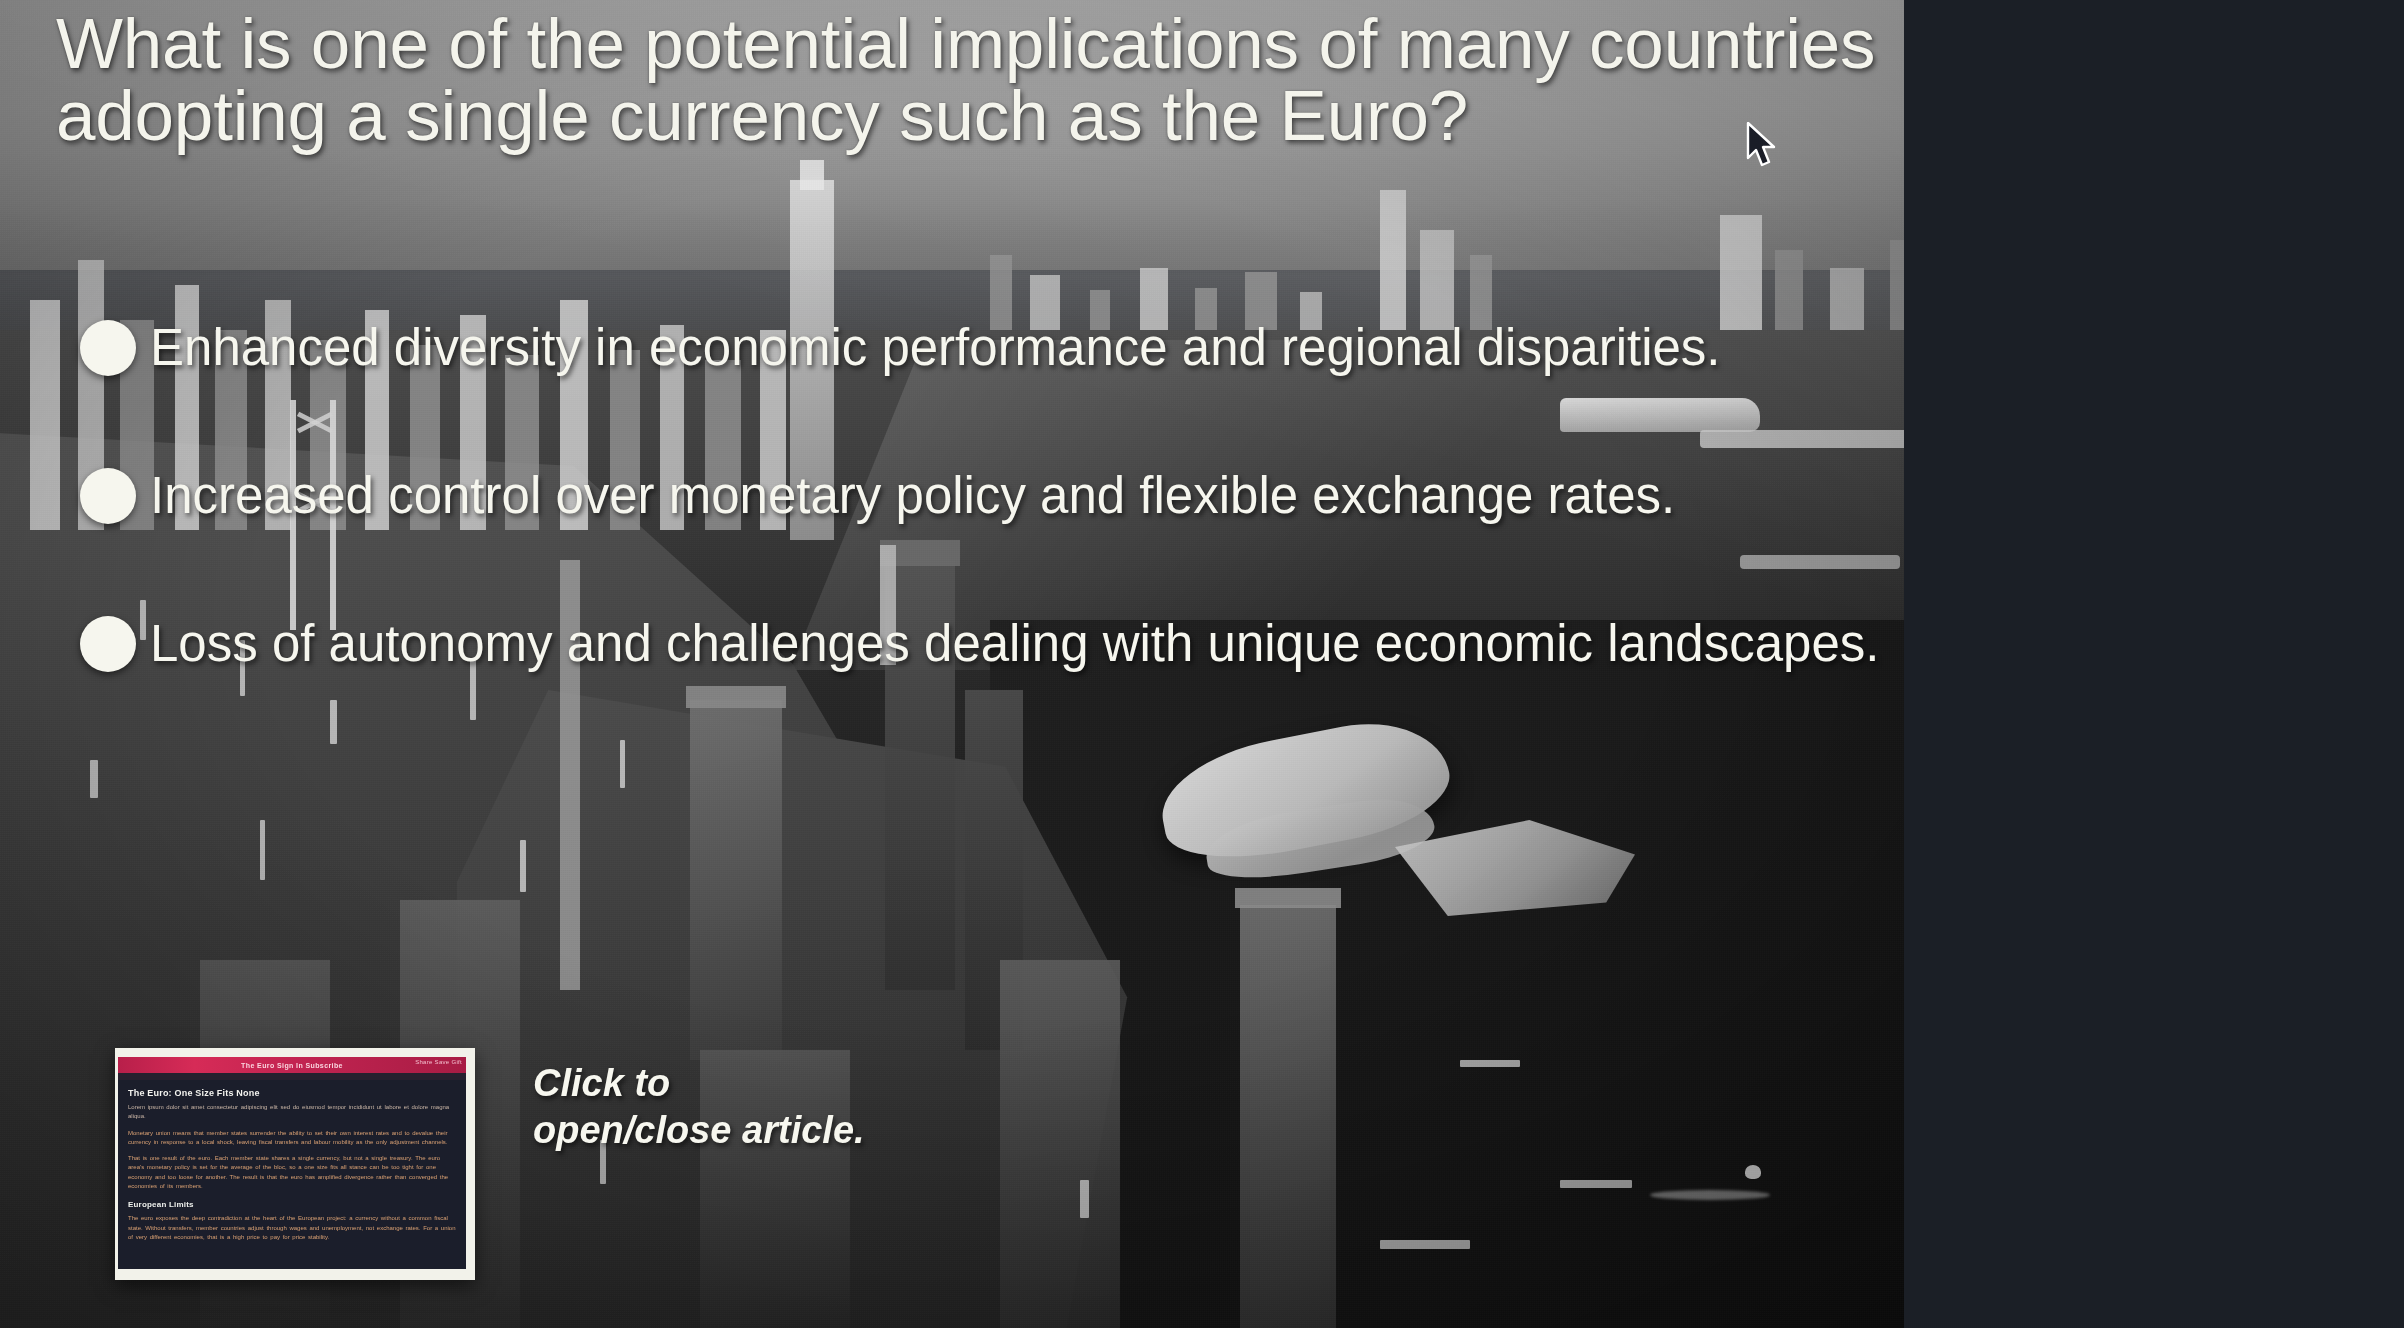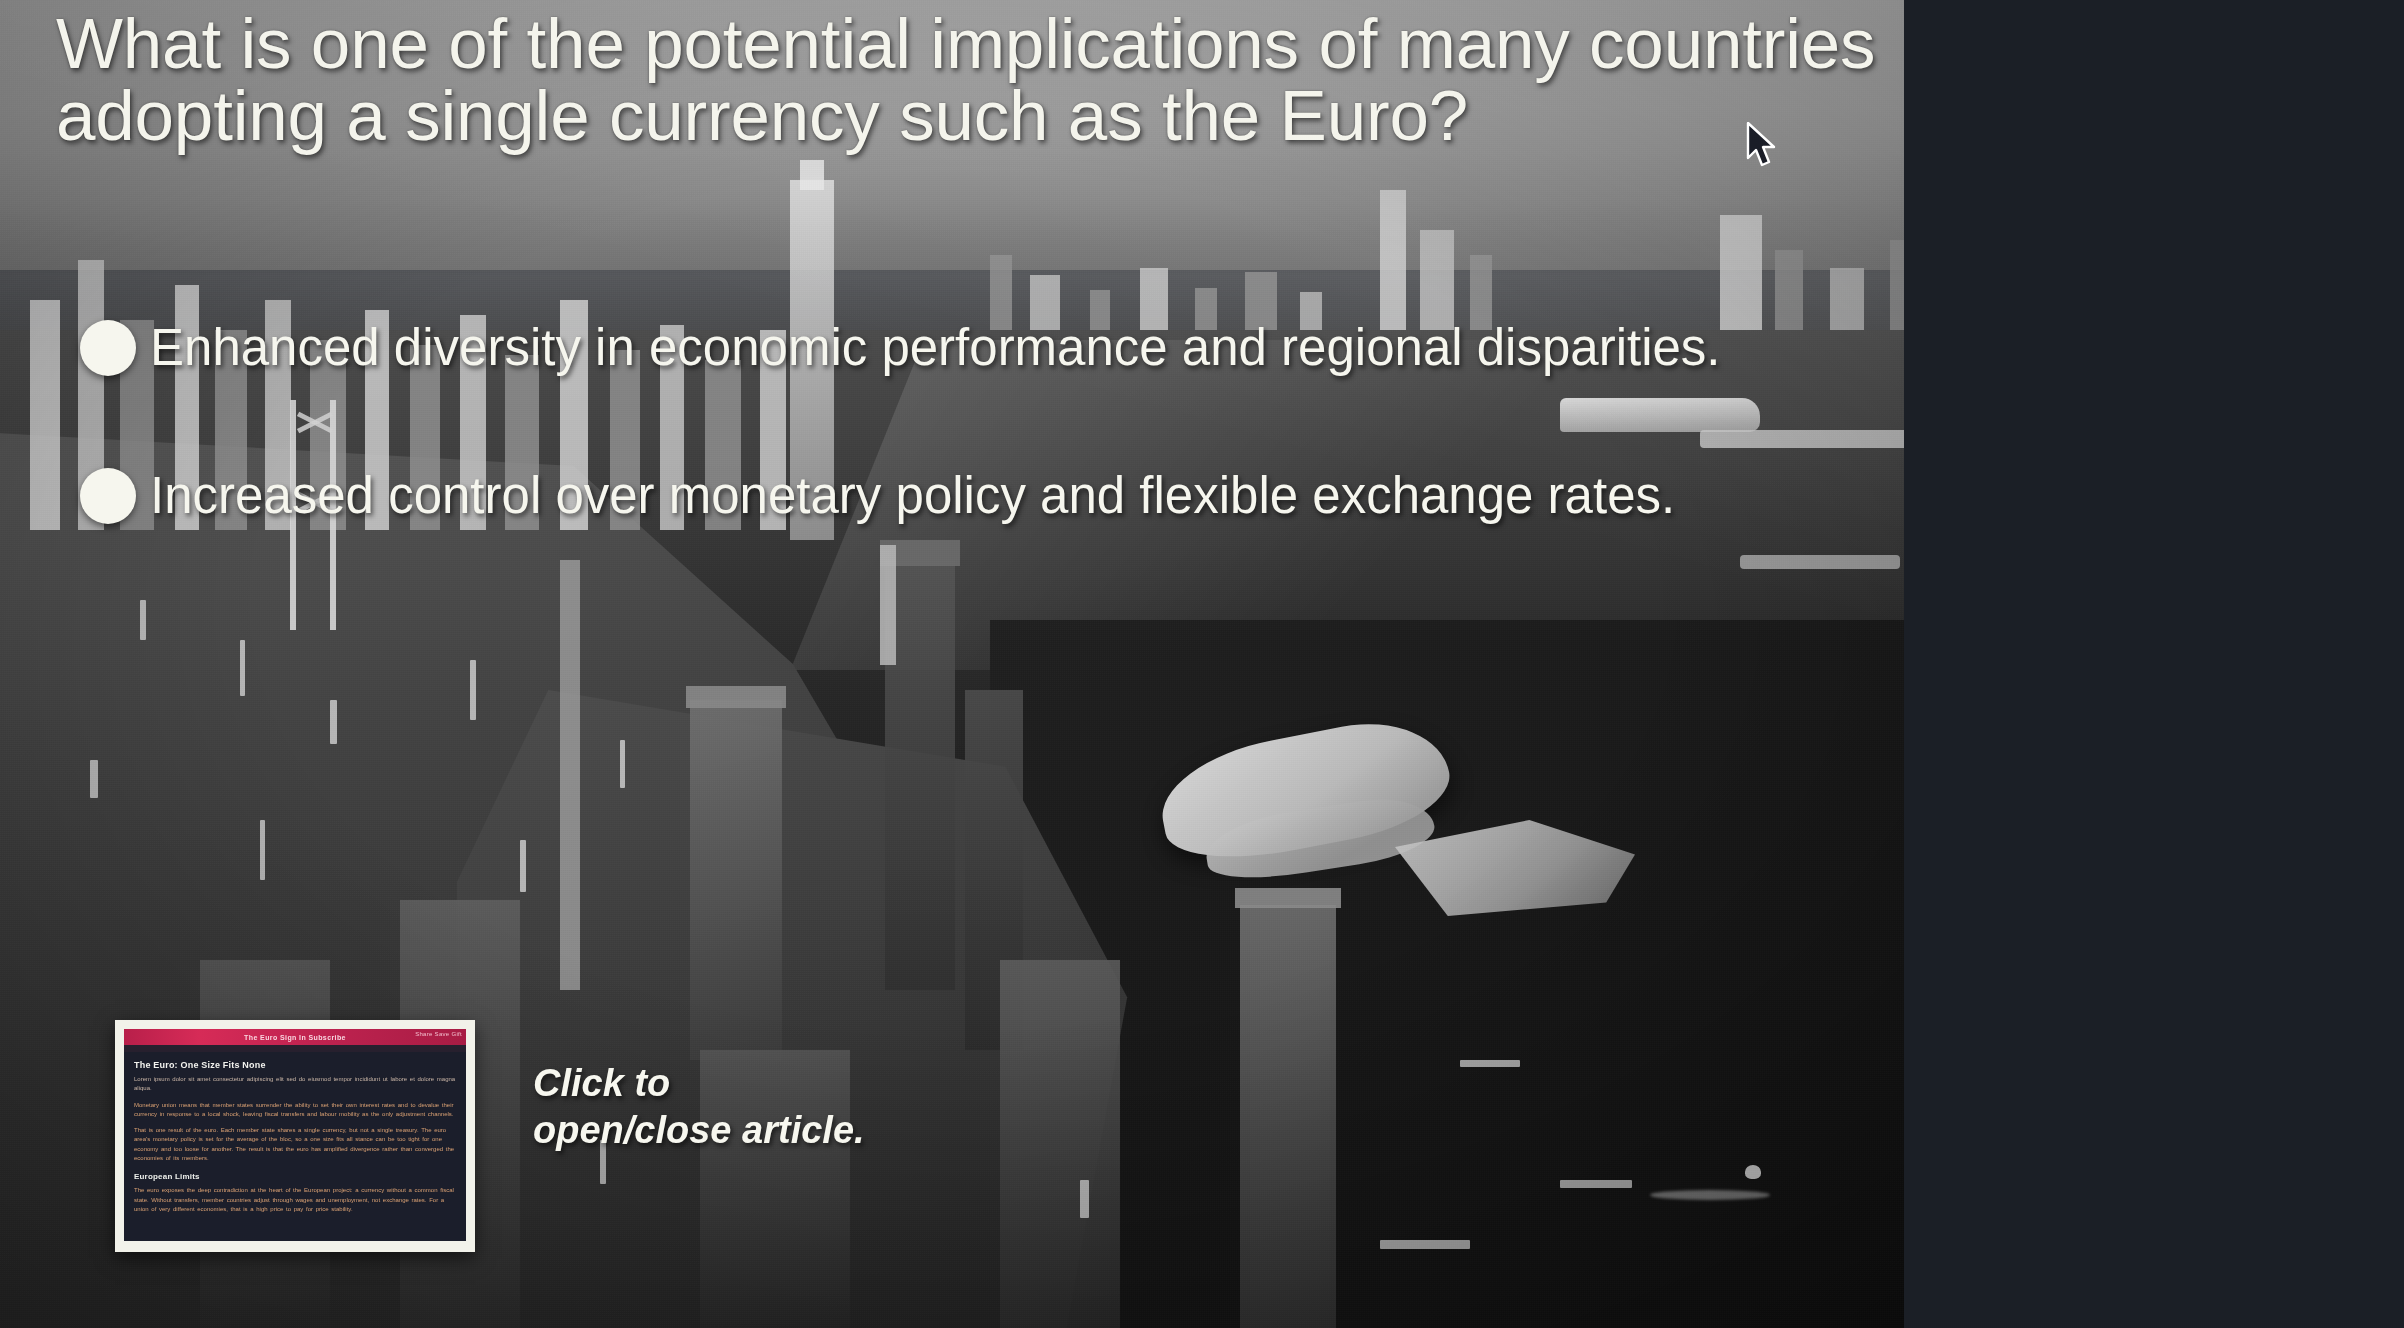--- a/index.html
+++ b/index.html
@@ -134,24 +134,24 @@
   .opt-label {
     color:#f6f6ee;
     font-size:51px; line-height:1.05;
     font-weight:400;
     text-shadow:2px 3px 5px rgba(0,0,0,.6);
     white-space:nowrap;
   }
 
   
   .thumb-wrap {
-    position:absolute; left:115px; top:1020px;
+    position:absolute; left:115px; top:1048px;
     width:360px; height:232px;
     background:#f2f2ea;
-    padding:9px 9px 11px 9px;
+    padding:9px 9px 11px 3px;
     box-shadow:0 6px 18px rgba(0,0,0,.55);
   }
   .thumb-inner {
     width:100%; height:100%;
     background:#1b1e2b;
     overflow:hidden;
     position:relative;
   }
   .thumb-topbar {
     height:16px; width:100%;
@@ -323,20 +323,24 @@
       <div class="option">
         <span class="radio"></span>
         <span class="opt-label">Enhanced diversity in economic performance and regional disparities.</span>
       </div>
 
       <div class="option">
         <span class="radio"></span>
         <span class="opt-label">Increased control over monetary policy and flexible exchange rates.</span>
       </div>
 
+      <div class="option">
+        <span class="radio"></span>
+        <span class="opt-label">Loss of autonomy and challenges dealing with unique economic landscapes.</span>
+      </div>
 
     </div>
 
     <div class="thumb-wrap">
       <div class="thumb-inner">
 
         <div class="thumb-topbar">
           <span class="thumb-topbar-txt">The Euro Sign In  Subscribe</span>
           <span class="thumb-topbar-right">Share  Save  Gift</span>
         </div>

